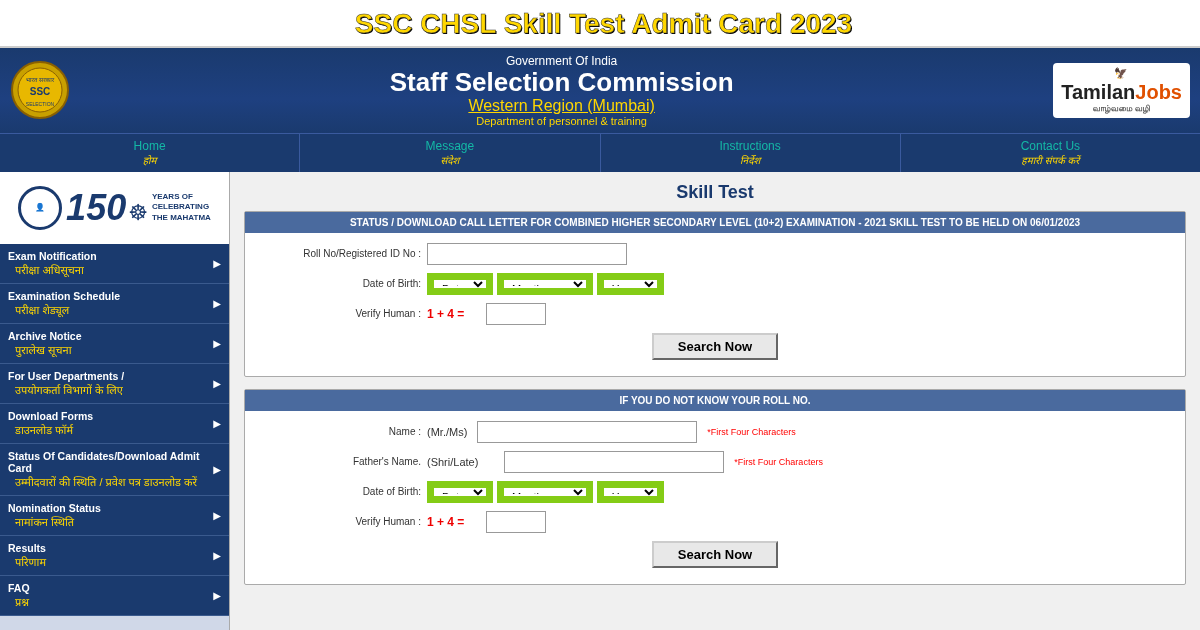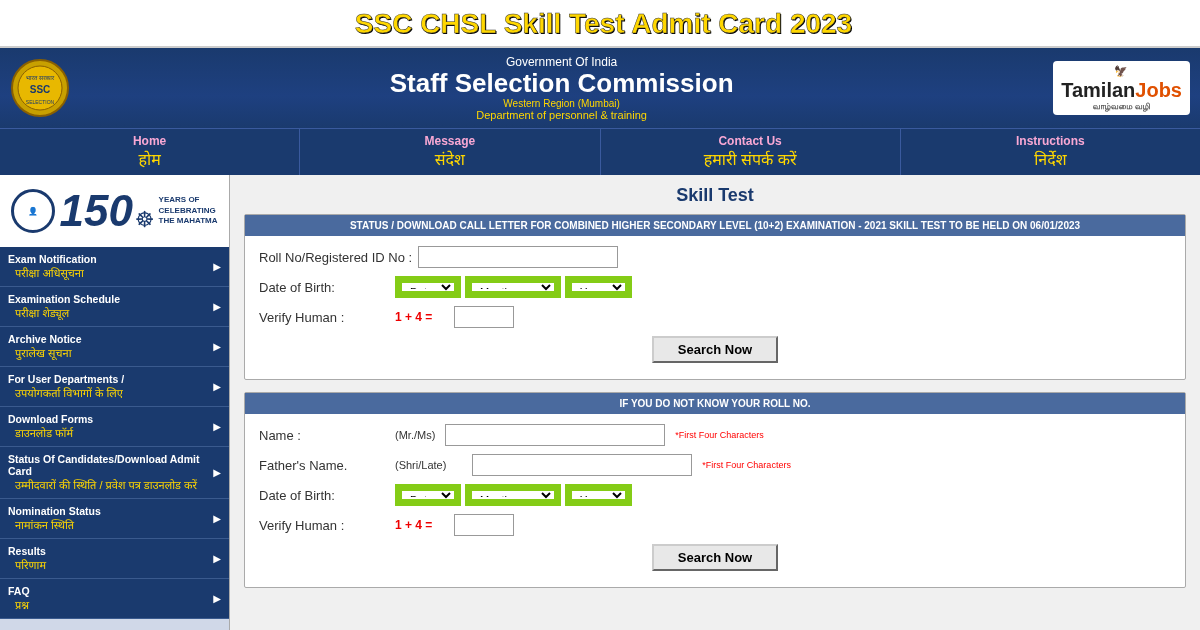--- a/index.html
+++ b/index.html
@@ -44,21 +44,22 @@
       font-size: 12px;
     }
     .header-center .ssc-title {
       color: #fff;
       font-size: 26px;
       font-weight: bold;
       line-height: 1.1;
     }
     .header-center .region-text {
       color: #ffd700;
-      font-size: 10px;
+      font-size: 16px;
+      text-decoration: underline;
     }
     .header-center .dept-text {
       color: #ffd700;
       font-size: 11px;
     }
     .header-right-logo {
       background: #fff;
       padding: 4px 8px;
       border-radius: 4px;
       font-size: 20px;
@@ -79,29 +80,30 @@
     }
     .nav-item {
       flex: 1;
       text-align: center;
       padding: 5px 4px;
       border-right: 1px solid #3a5a9e;
       cursor: pointer;
     }
     .nav-item:last-child { border-right: none; }
     .nav-item .nav-en {
-      color: #f9a8d4;
+      color: #14b8a6;
       font-size: 12px;
-      font-weight: bold;
+      font-weight: normal;
       display: block;
     }
     .nav-item .nav-hi {
       color: #ffd700;
-      font-size: 16px;
+      font-size: 10px;
       display: block;
+      font-style: italic;
     }
 
     
     .main-content {
       display: flex;
       height: calc(630px - 40px - 80px - 32px);
       background: #e8e8e8;
     }
 
     
@@ -178,25 +180,26 @@
     .form-body {
       padding: 10px 14px;
     }
     .form-row {
       display: flex;
       align-items: center;
       margin-bottom: 8px;
       gap: 6px;
     }
     .form-label {
-      font-size: 13px;
+      font-size: 10px;
       color: #333;
       min-width: 130px;
-      text-align: left;
+      text-align: right;
       flex-shrink: 0;
+      margin-left: 32px;
     }
     .form-input {
       border: 1px solid #999;
       padding: 3px 5px;
       font-size: 11px;
       height: 22px;
       background: #fff;
     }
     .form-input-wide { width: 200px; }
     .form-select {
@@ -271,39 +274,39 @@
 <div class="nav-bar">
   <div class="nav-item">
     <span class="nav-en">Home</span>
     <span class="nav-hi">होम</span>
   </div>
   <div class="nav-item">
     <span class="nav-en">Message</span>
     <span class="nav-hi">संदेश</span>
   </div>
   <div class="nav-item">
+    <span class="nav-en">Instructions</span>
+    <span class="nav-hi">निर्देश</span>
+  </div>
+  <div class="nav-item">
     <span class="nav-en">Contact Us</span>
     <span class="nav-hi">हमारी संपर्क करें</span>
-  </div>
-  <div class="nav-item">
-    <span class="nav-en">Instructions</span>
-    <span class="nav-hi">निर्देश</span>
   </div>
 </div>
 
 <div class="main-content">
 
   <div class="sidebar">
     <div class="anniversary-badge">
       <div style="display:flex; align-items:center; justify-content:center; gap:4px; background:#fff; padding:8px 4px;">
         <div style="border:3px solid #1a3a6e; border-radius:50%; width:44px; height:44px; display:flex; align-items:center; justify-content:center; overflow:hidden; flex-shrink:0;">
           <span style="font-size:8px; color:#888; text-align:center;">👤</span>
         </div>
         <div style="display:flex; align-items:flex-end; gap:2px;">
-          <span style="font-size:44px; font-weight:bold; color:#1a3a6e; font-style:italic; line-height:1;">150</span>
+          <span style="font-size:36px; font-weight:bold; color:#1a3a6e; font-style:italic; line-height:1;">150</span>
           <div style="position:relative;">
             <span style="font-size:22px; color:#1a3a6e;">☸</span>
           </div>
         </div>
         <div style="text-align:left;">
           <div style="font-size:8px; font-weight:bold; color:#1a3a6e; line-height:1.3;">YEARS OF</div>
           <div style="font-size:8px; font-weight:bold; color:#1a3a6e; line-height:1.3;">CELEBRATING</div>
           <div style="font-size:8px; font-weight:bold; color:#1a3a6e; line-height:1.3;">THE MAHATMA</div>
         </div>
       </div>

